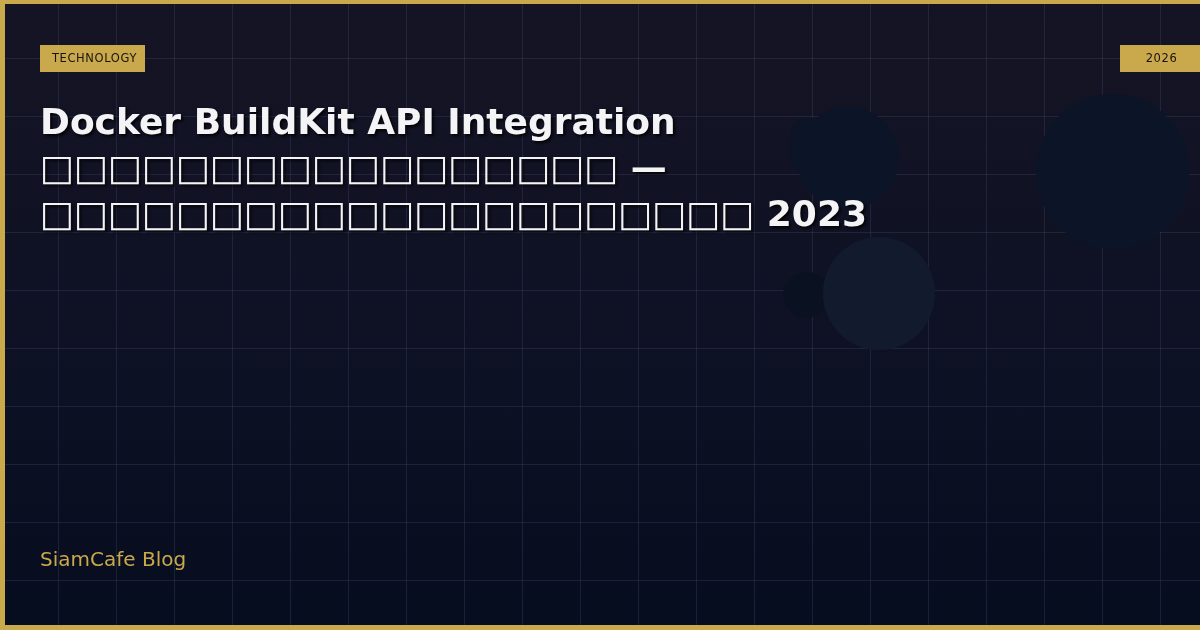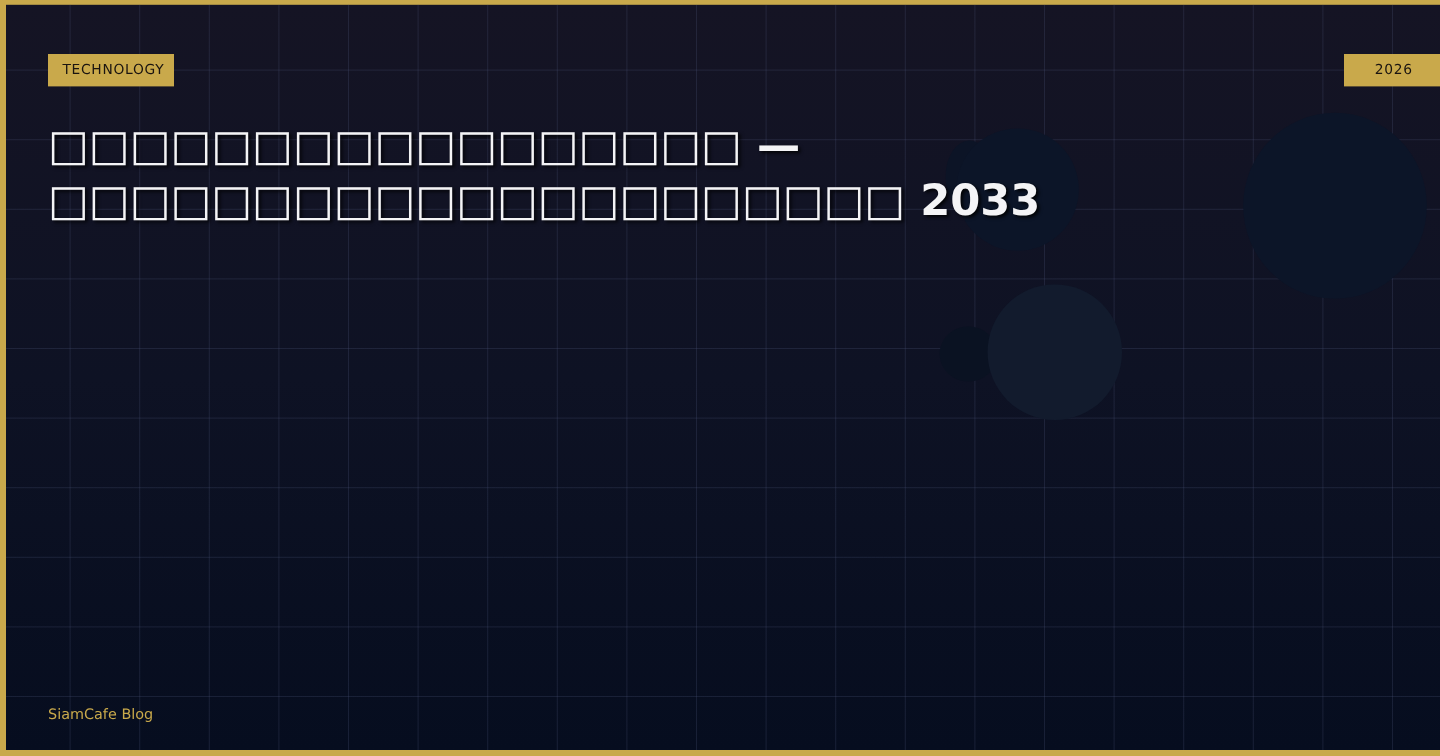--- a/index.html
+++ b/index.html
@@ -47,38 +47,39 @@
       position: absolute; left: 35px; top: 95px;
       margin: 0;
       color: #f4f4f6;
       font-weight: bold; font-size: 36px; line-height: 46px;
       text-shadow: 2px 2px 3px rgba(0,0,0,0.85);
       white-space: nowrap;
     }
     .title span { display: block; }
 
     .brand {
-      position: absolute; left: 35px; top: 584px;
-      color: #c9a94b; font-size: 12px;
+      position: absolute; left: 35px; top: 543px;
+      color: #c9a94b; font-size: 20px;
     }
   </style>
 </head>
 <body>
 
 <div class="card">
   <div class="grid"></div>
 
   <div class="circle c1b"></div>
   <div class="circle c1"></div>
   <div class="circle c2"></div>
   <div class="circle c4"></div>
   <div class="circle c3"></div>
 
   <div class="badge badge-category">TECHNOLOGY</div>
   <div class="badge badge-year">2026</div>
 
   <h1 class="title">
+    <span>Docker BuildKit API Integration</span>
     <span>□□□□□□□□□□□□□□□□□ —</span>
-    <span>□□□□□□□□□□□□□□□□□□□□□ 2033</span>
+    <span>□□□□□□□□□□□□□□□□□□□□□ 2023</span>
   </h1>
 
   <div class="brand">SiamCafe Blog</div>
 </div>
 
 </body></html>

